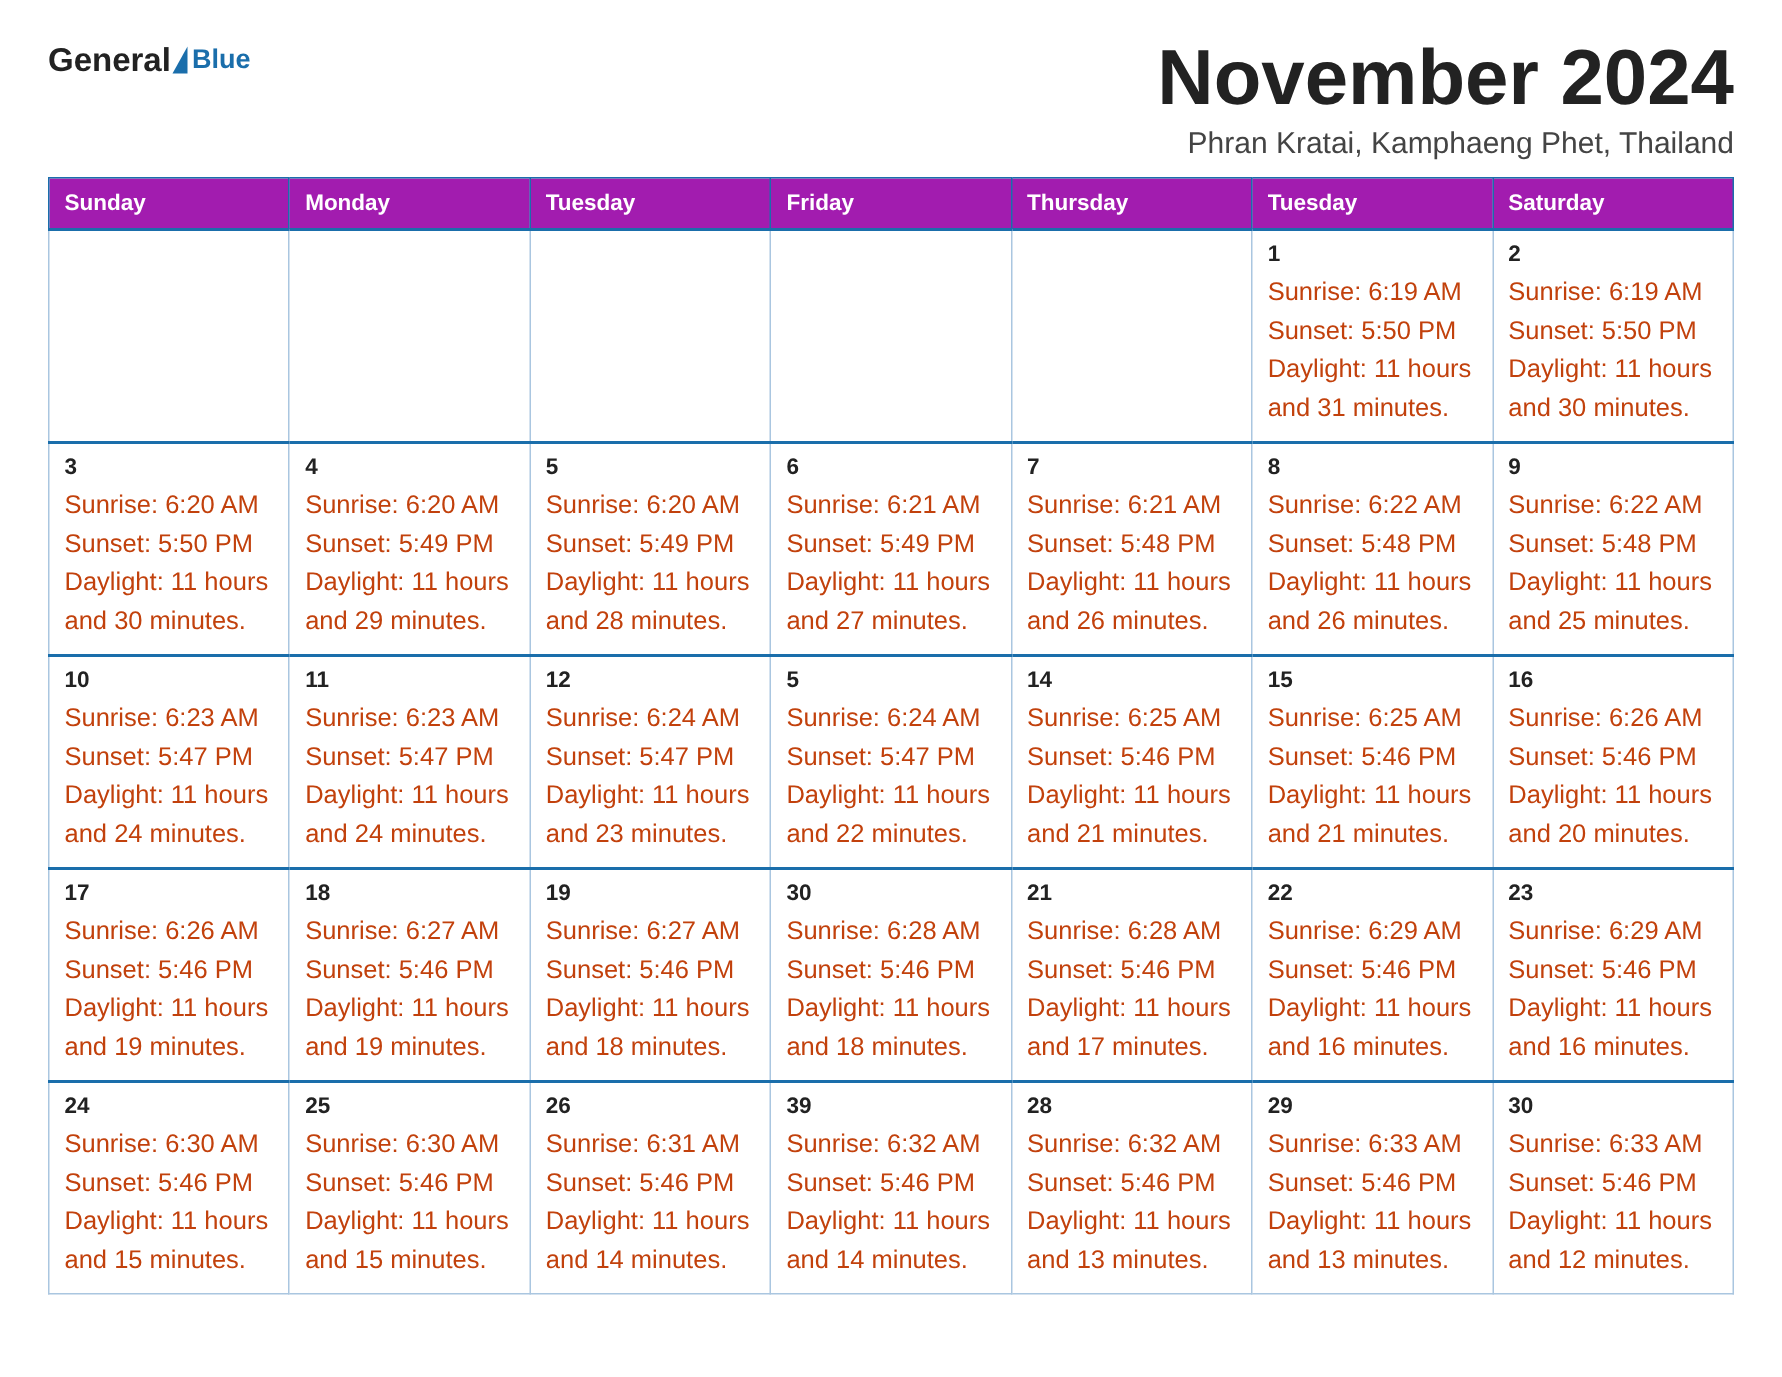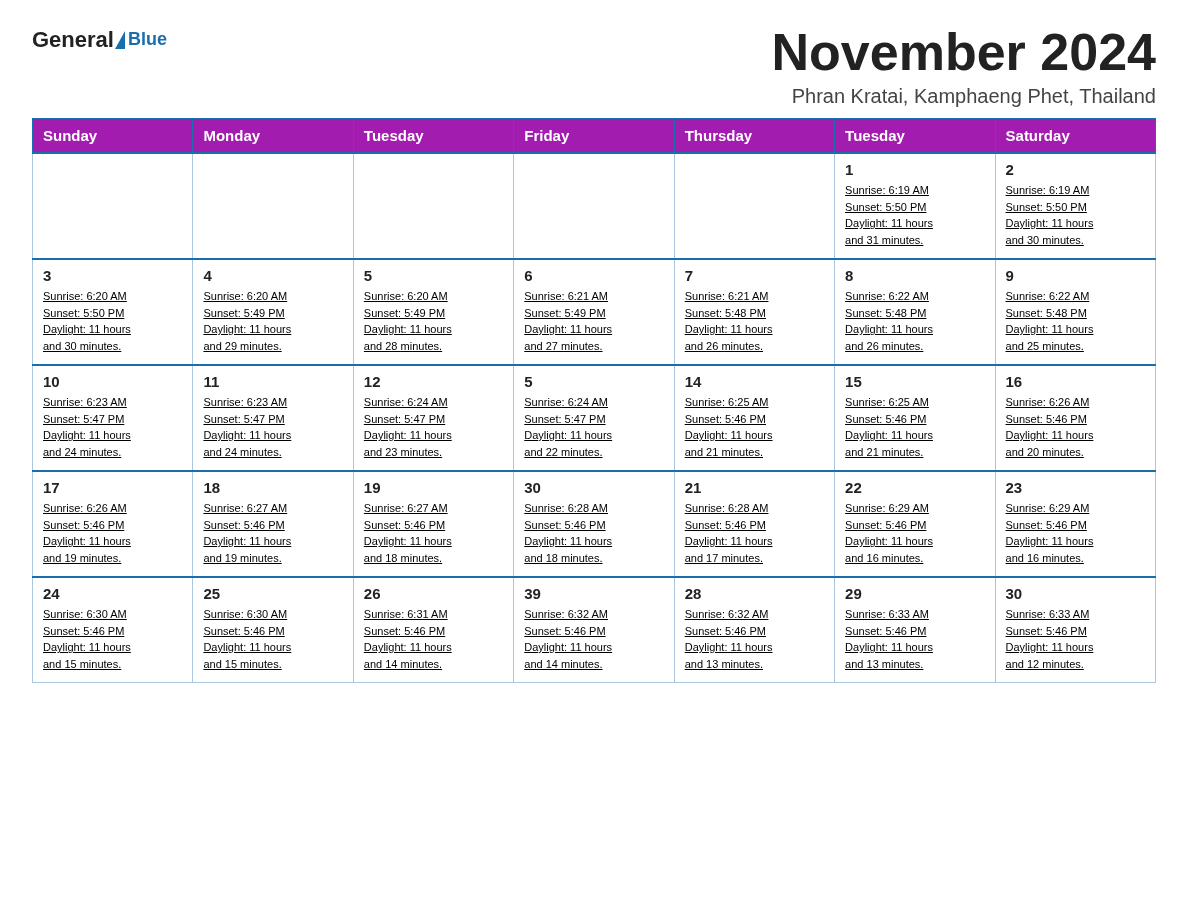--- a/index.html
+++ b/index.html
@@ -84,24 +84,23 @@
       min-height: 90px;
     }
     .day-num {
       font-size: 15px;
       font-weight: bold;
       color: #222;
       display: block;
       margin-bottom: 4px;
     }
     .day-info {
-      color: #000000;
-      font-size: 11px;
+      color: #c2410c;
+      font-size: 17px;
       line-height: 1.5;
-      text-decoration: underline;
     }
     .empty-cell {
       background: #f5f5f5;
     }
     tr.week-row td {
       border-top: 2px solid #1a6eab;
     }
   </style>
 </head>
 <body>

